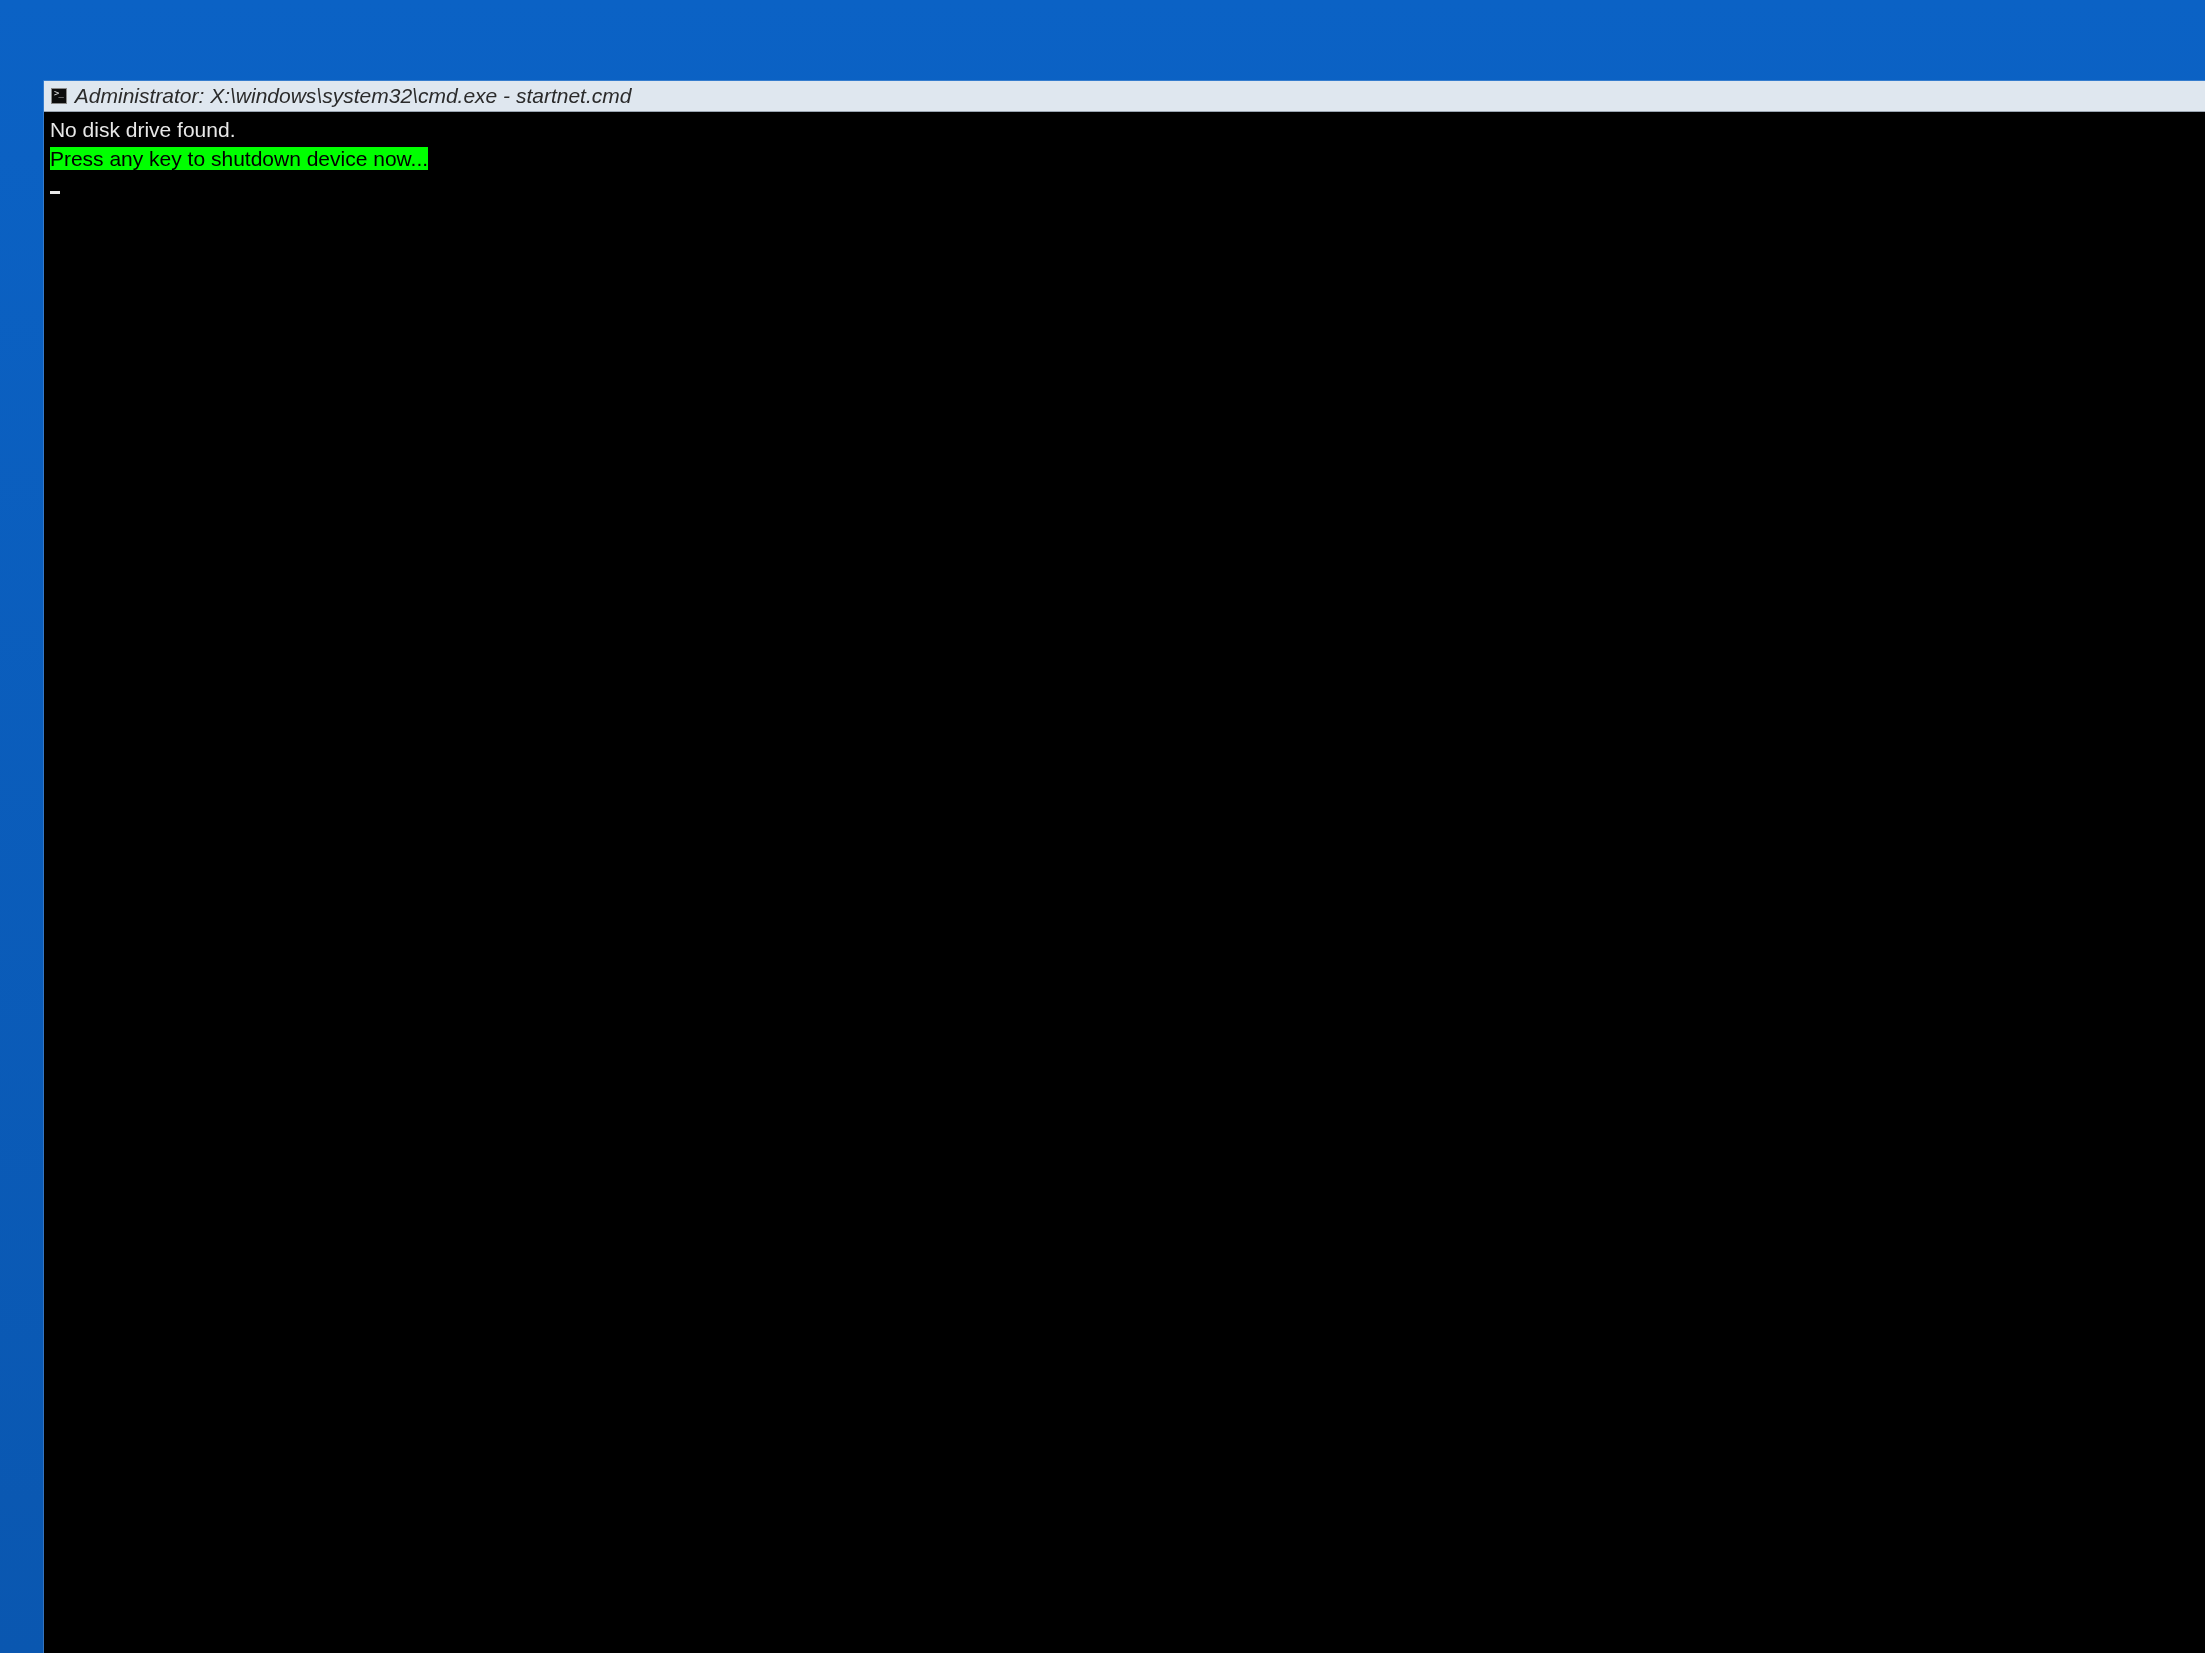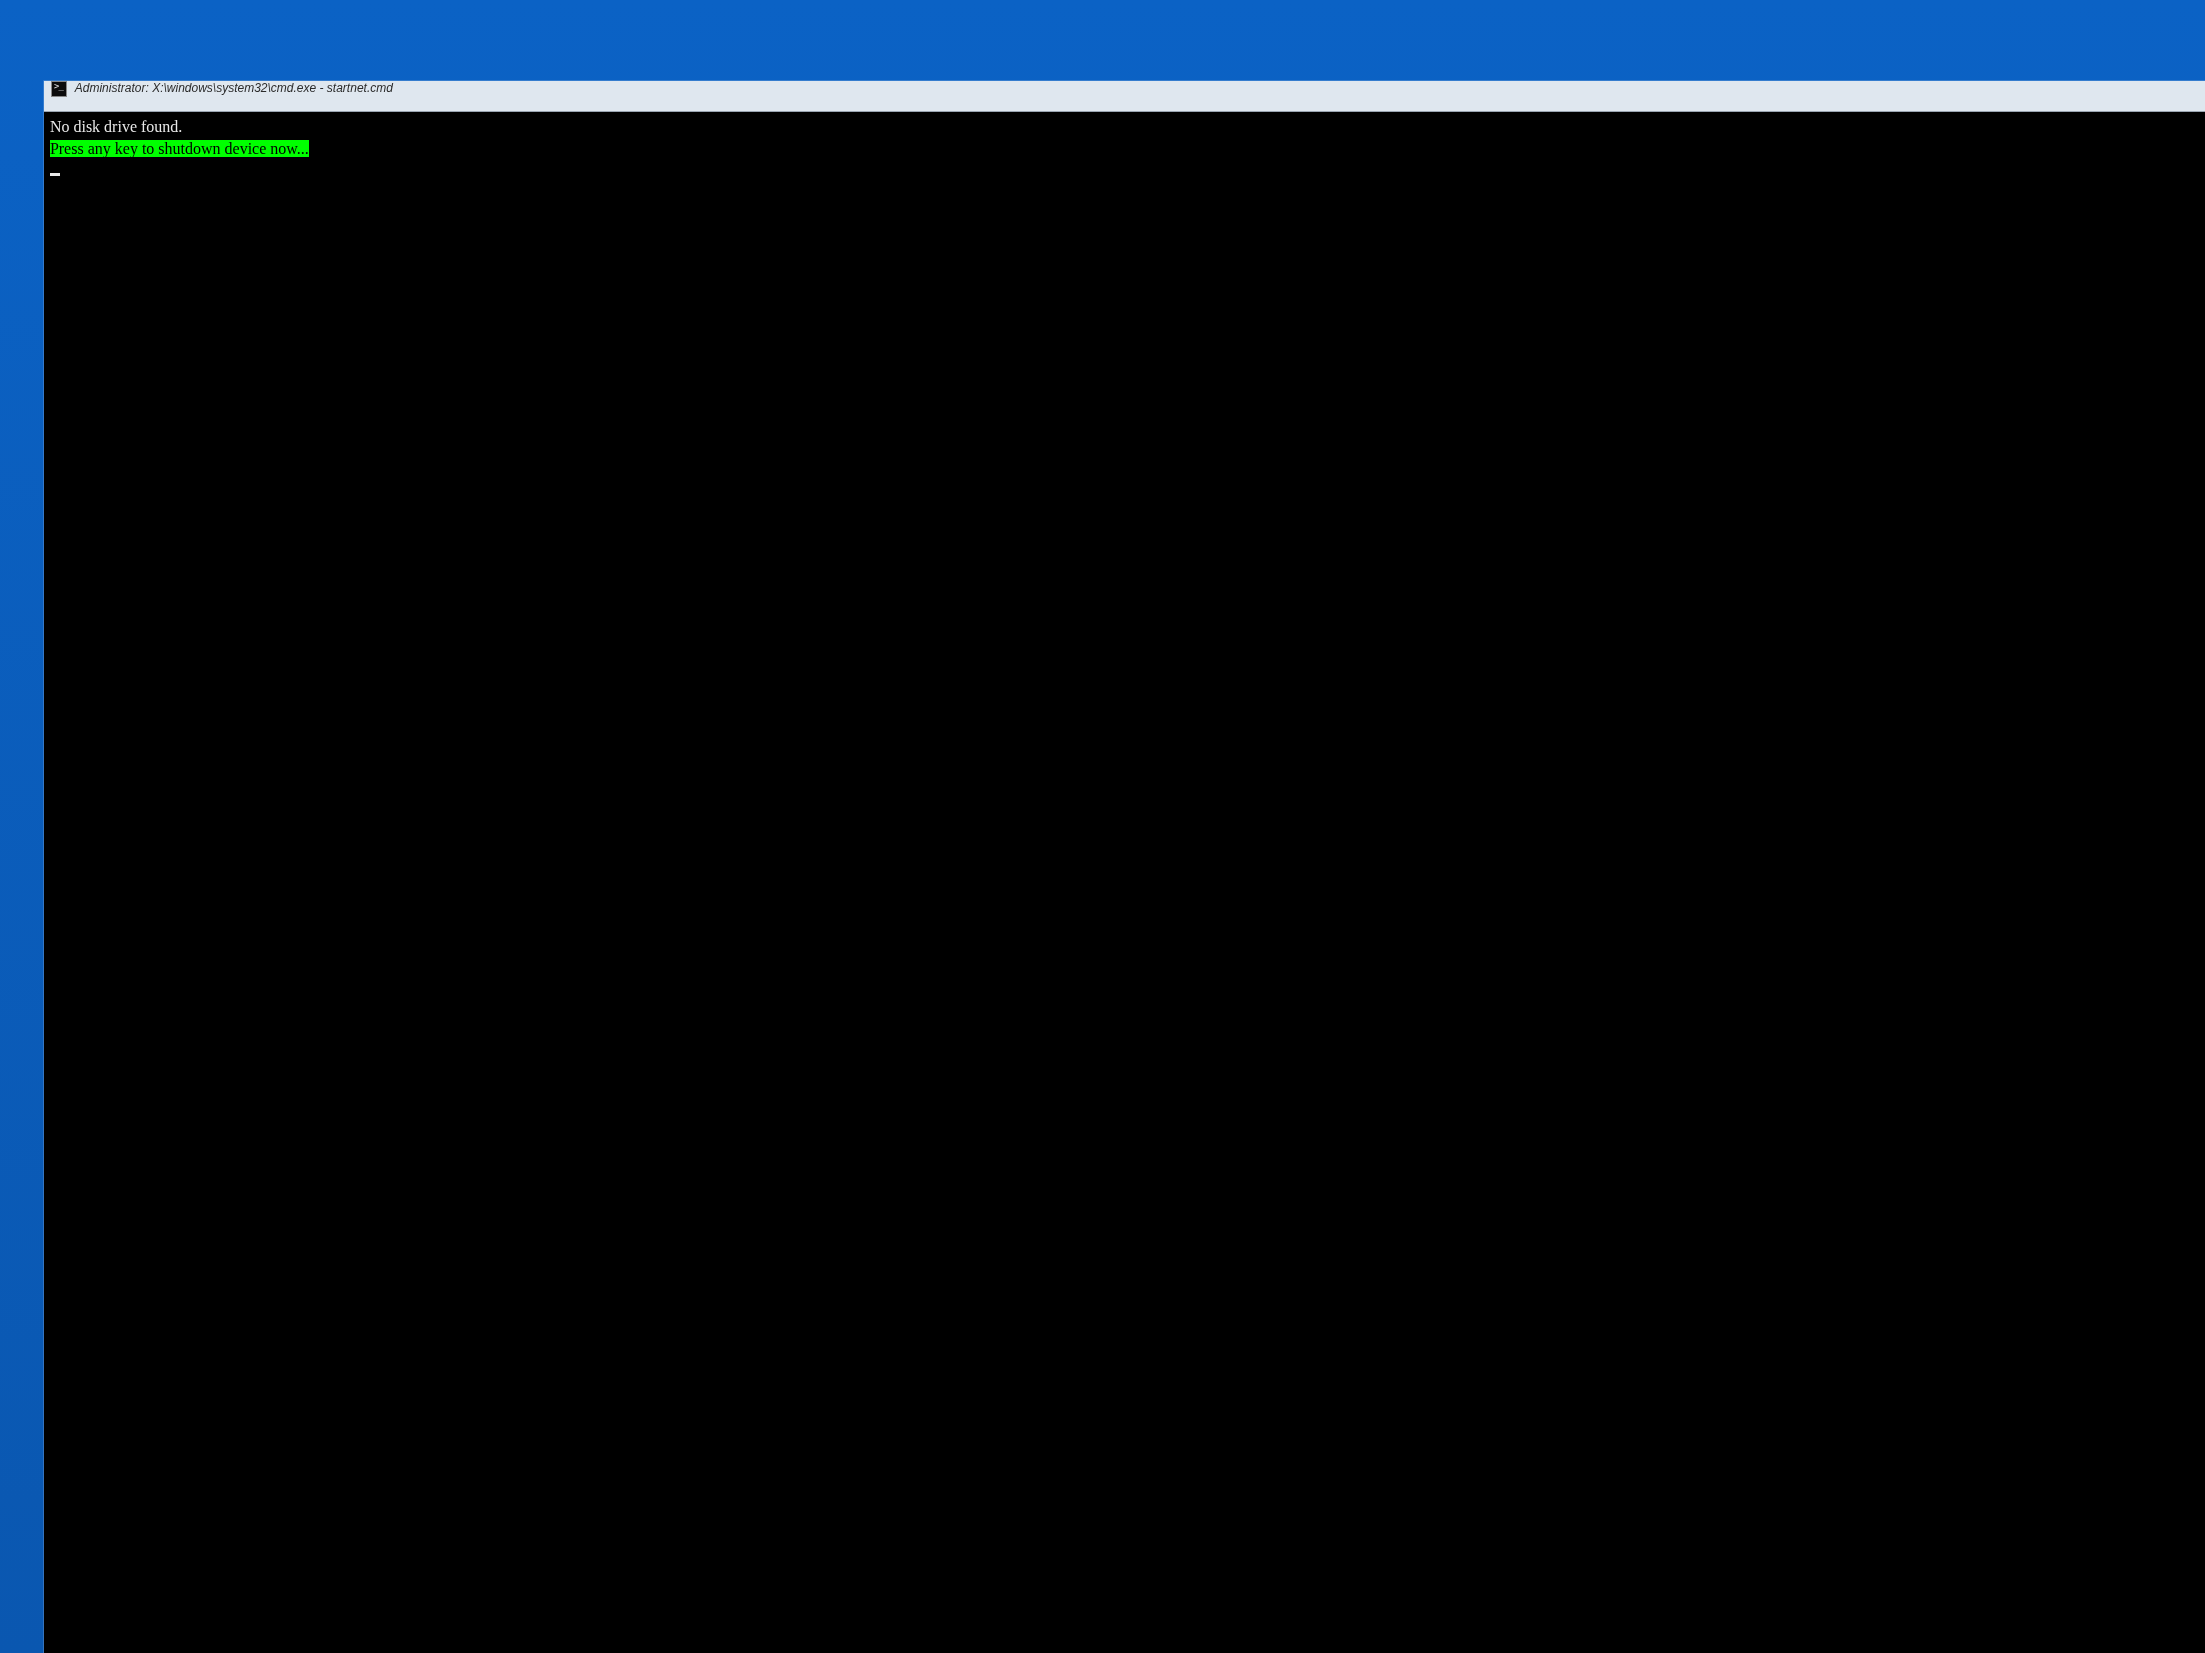--- a/index.html
+++ b/index.html
@@ -20,25 +20,26 @@
       right: 0;
       bottom: 0;
       display: flex;
       flex-direction: column;
       box-shadow: 0 0 0 0.7px rgba(255,255,255,0.25);
     }
     .titlebar {
       height: 31px;
       background: #dfe7ef;
       display: flex;
+      align-items: center;
       padding: 0 7.4px;
       gap: 7.4px;
       font-family: "Segoe UI", Tahoma, sans-serif;
       font-style: italic;
-      font-size: 12px;
+      font-size: 21px;
       color: #2b2b2b;
       border-bottom: 0.7px solid #9aa5b1;
     }
     .titlebar .app-icon {
       width: 16px;
       height: 16px;
       background: #0c0c0c;
       border: 0.7px solid #888;
       position: relative;
       flex: 0 0 auto;
@@ -51,22 +52,22 @@
       font-family: monospace;
       font-size: 8.8px;
       font-style: normal;
       color: #e6e6e6;
       letter-spacing: -0.7px;
     }
     .terminal {
       flex: 1;
       background: #000;
       color: #d8d8d8;
-      font-family: Liberation Serif, serif;
-      font-size: 16px;
+      font-family: Liberation Sans, sans-serif;
+      font-size: 21px;
       line-height: 1.35;
       padding: 4.4px 5.9px 5.9px 5.9px;
       white-space: pre;
       overflow: hidden;
     }
     .line-plain { color: #e8e8e8; }
     .line-hl {
       background: #00ff00;
       color: #000;
       display: inline;

